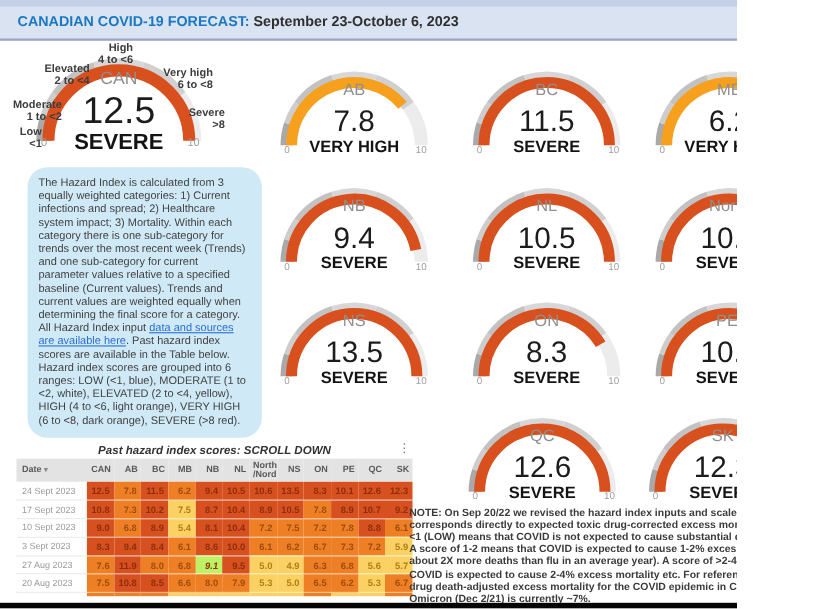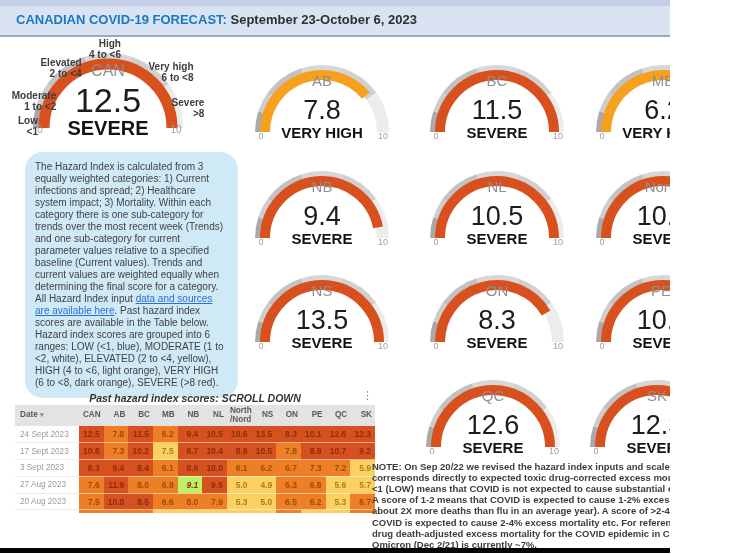--- a/index.html
+++ b/index.html
@@ -20,21 +20,21 @@
 
   .gauge { position: absolute; }
   svg text { font-family: "Liberation Sans", sans-serif; }
 
   
   .desc-box { position: absolute; left: 25px; top: 152px; width: 213px; min-height: 233px;
     background: #cfe9f6; padding: 9px 10px; font-size: 10px; line-height: 1.2; color: #424242; border-radius: 18px; }
   .desc-link { color: #2a6fd6; text-decoration: underline; cursor: pointer; }
 
   
-  .table-wrap { position: absolute; left: 15px; top: 388px; width: 360px; }
+  .table-wrap { position: absolute; left: 15px; top: 400px; width: 360px; }
   .table-title-bar { position: relative; height: 17px; text-align: center; }
   .table-title { font-size: 10.5px; font-weight: bold; font-style: italic; color: #333; line-height: 17px; }
   .kebab { position: absolute; right: 2px; top: 1px; font-size: 11px; color: #757575; cursor: pointer; letter-spacing: 0; }
   table.hz { border-collapse: collapse; table-layout: fixed; width: 360px; }
   table.hz th { background: #e3e3e3; color: #595959; font-weight: bold; font-size: 8.2px;
     height: 21px; text-align: right; padding: 0 3px; white-space: pre-line; line-height: 1.05; vertical-align: middle; }
   table.hz th.date-col { text-align: left; padding-left: 5px; width: 64px; }
   table.hz td { height: 16.8px; font-size: 8.5px; text-align: right; padding: 0 4px;
     font-weight: bold; border-bottom: 1px solid rgba(255,255,255,0.55); }
   table.hz td.date-cell { color: #9a9a9a; font-weight: normal; font-size: 8.2px; text-align: left;
@@ -154,20 +154,35 @@
             <td style="background: rgb(214, 81, 31); color: rgb(142, 45, 10);">8.7</td>
             <td style="background: rgb(214, 81, 31); color: rgb(142, 45, 10);">10.4</td>
             <td style="background: rgb(214, 81, 31); color: rgb(142, 45, 10);">8.9</td>
             <td style="background: rgb(214, 81, 31); color: rgb(142, 45, 10);">10.5</td>
             <td style="background: rgb(239, 127, 37); color: rgb(156, 76, 14);">7.8</td>
             <td style="background: rgb(214, 81, 31); color: rgb(142, 45, 10);">8.9</td>
             <td style="background: rgb(214, 81, 31); color: rgb(142, 45, 10);">10.7</td>
             <td style="background: rgb(214, 81, 31); color: rgb(142, 45, 10);">9.2</td>
           </tr>
           <tr>
+            <td class="date-cell">10 Sept 2023</td>
+            <td style="background: rgb(214, 81, 31); color: rgb(142, 45, 10);">9.0</td>
+            <td style="background: rgb(239, 127, 37); color: rgb(156, 76, 14);">6.8</td>
+            <td style="background: rgb(214, 81, 31); color: rgb(142, 45, 10);">8.9</td>
+            <td style="background: rgb(251, 209, 99); color: rgb(176, 126, 21);">5.4</td>
+            <td style="background: rgb(214, 81, 31); color: rgb(142, 45, 10);">8.1</td>
+            <td style="background: rgb(214, 81, 31); color: rgb(142, 45, 10);">10.4</td>
+            <td style="background: rgb(239, 127, 37); color: rgb(156, 76, 14);">7.2</td>
+            <td style="background: rgb(239, 127, 37); color: rgb(156, 76, 14);">7.5</td>
+            <td style="background: rgb(239, 127, 37); color: rgb(156, 76, 14);">7.2</td>
+            <td style="background: rgb(239, 127, 37); color: rgb(156, 76, 14);">7.8</td>
+            <td style="background: rgb(214, 81, 31); color: rgb(142, 45, 10);">8.8</td>
+            <td style="background: rgb(239, 127, 37); color: rgb(156, 76, 14);">6.1</td>
+          </tr>
+          <tr>
             <td class="date-cell">3 Sept 2023</td>
             <td style="background: rgb(214, 81, 31); color: rgb(142, 45, 10);">8.3</td>
             <td style="background: rgb(214, 81, 31); color: rgb(142, 45, 10);">9.4</td>
             <td style="background: rgb(214, 81, 31); color: rgb(142, 45, 10);">8.4</td>
             <td style="background: rgb(239, 127, 37); color: rgb(156, 76, 14);">6.1</td>
             <td style="background: rgb(214, 81, 31); color: rgb(142, 45, 10);">8.6</td>
             <td style="background: rgb(214, 81, 31); color: rgb(142, 45, 10);">10.0</td>
             <td style="background: rgb(239, 127, 37); color: rgb(156, 76, 14);">6.1</td>
             <td style="background: rgb(239, 127, 37); color: rgb(156, 76, 14);">6.2</td>
             <td style="background: rgb(239, 127, 37); color: rgb(156, 76, 14);">6.7</td>

